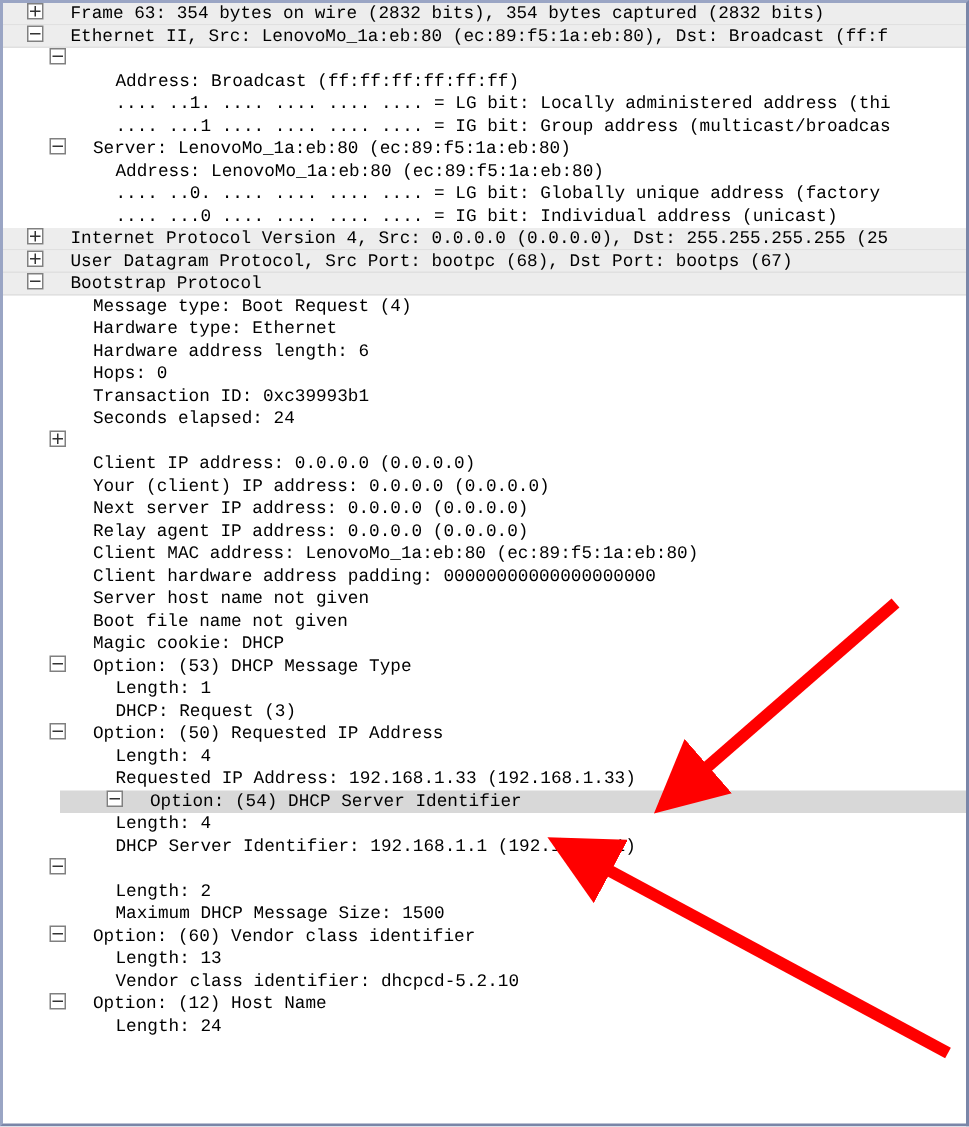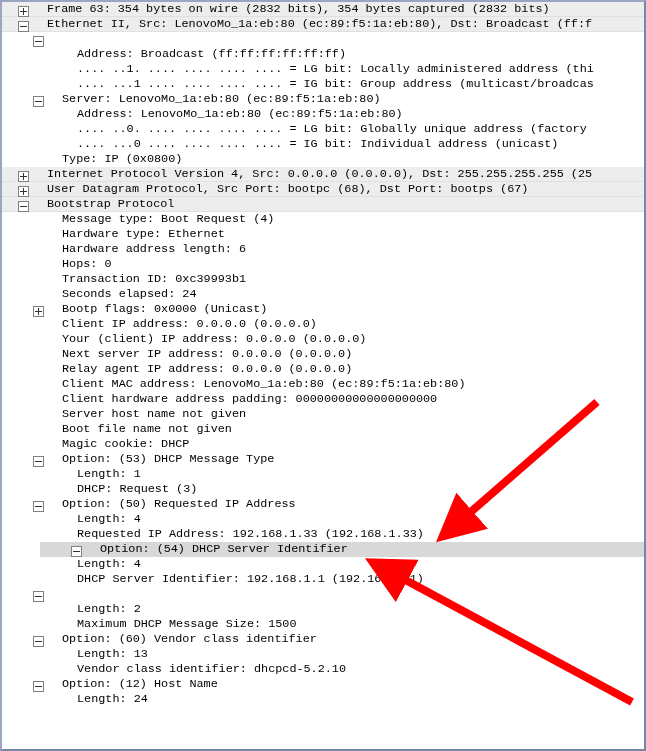--- a/index.html
+++ b/index.html
@@ -21,21 +21,21 @@
     border: 2px solid #9aa5c4;
     border-right-color: #7a86a8;
     border-bottom-color: #7a86a8;
     box-sizing: border-box;
     overflow: hidden;
     white-space: nowrap;
   }
   .row {
     height: 15px;
     display: flex;
-    align-items: flex-end;
+    align-items: flex-start;
     white-space: pre;
     gap: 14px;
   }
   .toplevel {
     background: #ededed;
     box-shadow: inset 0 -1px 0 #e0e0e0;
   }
   .expander {
     display: inline-block;
     width: 9px;
@@ -78,31 +78,30 @@
     <div class="row toplevel"><span class="ind i0"></span><span class="expander"><span class="h"></span><span class="v"></span></span><span class="txt">Frame 63: 354 bytes on wire (2832 bits), 354 bytes captured (2832 bits)</span></div>
     <div class="row toplevel"><span class="ind i0"></span><span class="expander"><span class="h"></span></span><span class="txt">Ethernet II, Src: LenovoMo_1a:eb:80 (ec:89:f5:1a:eb:80), Dst: Broadcast (ff:f</span></div>
     <div class="row"><span class="ind i1"></span><span class="expander"><span class="h"></span></span></div>
     <div class="row"><span class="ind i2"></span><span class="spacer-exp"></span><span class="txt">Address: Broadcast (ff:ff:ff:ff:ff:ff)</span></div>
     <div class="row"><span class="ind i2"></span><span class="spacer-exp"></span><span class="txt">.... ..1. .... .... .... .... = LG bit: Locally administered address (thi</span></div>
     <div class="row"><span class="ind i2"></span><span class="spacer-exp"></span><span class="txt">.... ...1 .... .... .... .... = IG bit: Group address (multicast/broadcas</span></div>
     <div class="row"><span class="ind i1"></span><span class="expander"><span class="h"></span></span><span class="txt">Server: LenovoMo_1a:eb:80 (ec:89:f5:1a:eb:80)</span></div>
     <div class="row"><span class="ind i2"></span><span class="spacer-exp"></span><span class="txt">Address: LenovoMo_1a:eb:80 (ec:89:f5:1a:eb:80)</span></div>
     <div class="row"><span class="ind i2"></span><span class="spacer-exp"></span><span class="txt">.... ..0. .... .... .... .... = LG bit: Globally unique address (factory </span></div>
     <div class="row"><span class="ind i2"></span><span class="spacer-exp"></span><span class="txt">.... ...0 .... .... .... .... = IG bit: Individual address (unicast)</span></div>
-    <div class="row"><span class="ind i1"></span><span class="spacer-exp"></span><span class="txt">Type: IP (0x0800)</span></div>
     <div class="row toplevel"><span class="ind i0"></span><span class="expander"><span class="h"></span><span class="v"></span></span><span class="txt">Internet Protocol Version 4, Src: 0.0.0.0 (0.0.0.0), Dst: 255.255.255.255 (25</span></div>
     <div class="row toplevel"><span class="ind i0"></span><span class="expander"><span class="h"></span><span class="v"></span></span><span class="txt">User Datagram Protocol, Src Port: bootpc (68), Dst Port: bootps (67)</span></div>
     <div class="row toplevel"><span class="ind i0"></span><span class="expander"><span class="h"></span></span><span class="txt">Bootstrap Protocol</span></div>
     <div class="row"><span class="ind i1"></span><span class="spacer-exp"></span><span class="txt">Message type: Boot Request (4)</span></div>
     <div class="row"><span class="ind i1"></span><span class="spacer-exp"></span><span class="txt">Hardware type: Ethernet</span></div>
     <div class="row"><span class="ind i1"></span><span class="spacer-exp"></span><span class="txt">Hardware address length: 6</span></div>
     <div class="row"><span class="ind i1"></span><span class="spacer-exp"></span><span class="txt">Hops: 0</span></div>
     <div class="row"><span class="ind i1"></span><span class="spacer-exp"></span><span class="txt">Transaction ID: 0xc39993b1</span></div>
     <div class="row"><span class="ind i1"></span><span class="spacer-exp"></span><span class="txt">Seconds elapsed: 24</span></div>
-    <div class="row"><span class="ind i1"></span><span class="expander"><span class="h"></span><span class="v"></span></span><span class="txt">Bootp flags: 0x0000 (Unicast)</span></div>
+    <div class="row"><span class="ind i1"></span><span class="expander"><span class="h"></span><span class="v"></span></span></div>
     <div class="row"><span class="ind i1"></span><span class="spacer-exp"></span><span class="txt">Client IP address: 0.0.0.0 (0.0.0.0)</span></div>
     <div class="row"><span class="ind i1"></span><span class="spacer-exp"></span><span class="txt">Your (client) IP address: 0.0.0.0 (0.0.0.0)</span></div>
     <div class="row"><span class="ind i1"></span><span class="spacer-exp"></span><span class="txt">Next server IP address: 0.0.0.0 (0.0.0.0)</span></div>
     <div class="row"><span class="ind i1"></span><span class="spacer-exp"></span><span class="txt">Relay agent IP address: 0.0.0.0 (0.0.0.0)</span></div>
     <div class="row"><span class="ind i1"></span><span class="spacer-exp"></span><span class="txt">Client MAC address: LenovoMo_1a:eb:80 (ec:89:f5:1a:eb:80)</span></div>
     <div class="row"><span class="ind i1"></span><span class="spacer-exp"></span><span class="txt">Client hardware address padding: 00000000000000000000</span></div>
     <div class="row"><span class="ind i1"></span><span class="spacer-exp"></span><span class="txt">Server host name not given</span></div>
     <div class="row"><span class="ind i1"></span><span class="spacer-exp"></span><span class="txt">Boot file name not given</span></div>
     <div class="row"><span class="ind i1"></span><span class="spacer-exp"></span><span class="txt">Magic cookie: DHCP</span></div>
     <div class="row"><span class="ind i1"></span><span class="expander"><span class="h"></span></span><span class="txt">Option: (53) DHCP Message Type</span></div>

